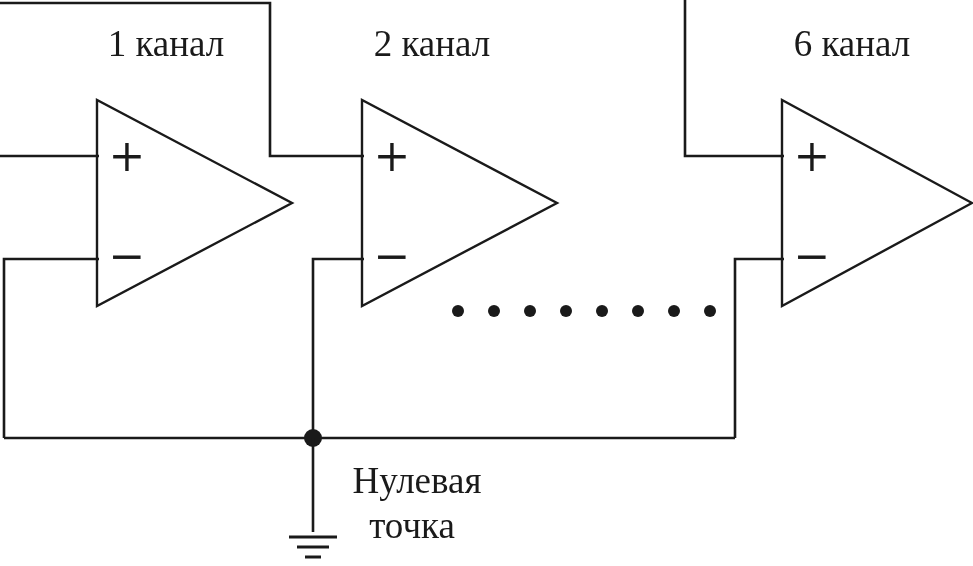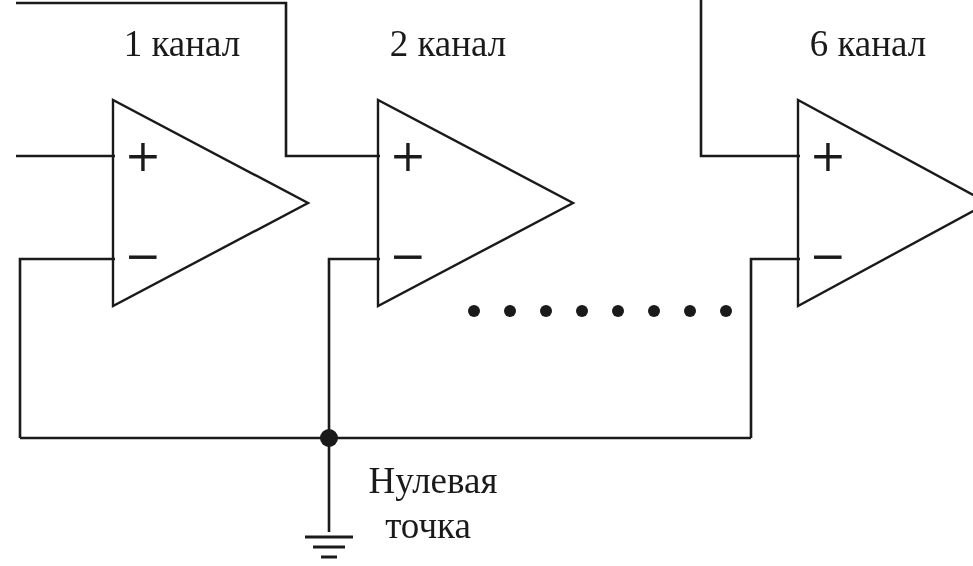--- a/index.html
+++ b/index.html
@@ -9,21 +9,20 @@
     width: 973px;
     height: 566px;
     overflow: hidden;
     font-family: "Liberation Serif", "DejaVu Serif", serif;
   }
   .stage {
     position: relative;
     width: 816px;
     height: 566px;
     background: #ffffff;
-    margin-left: 16px;
   }
   svg { display: block; }
   .wire {
     fill: none;
     stroke: #1a1a1a;
     stroke-width: 2.6;
   }
   .tri {
     fill: none;
     stroke: #1a1a1a;

